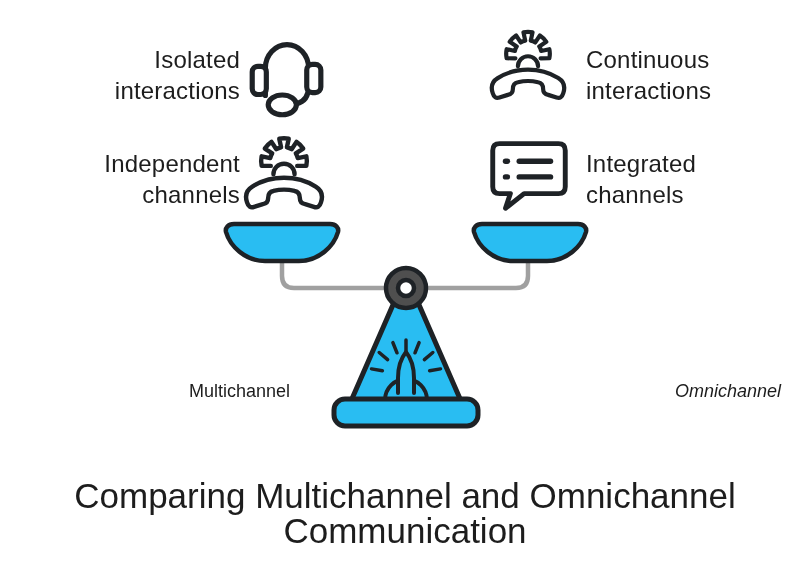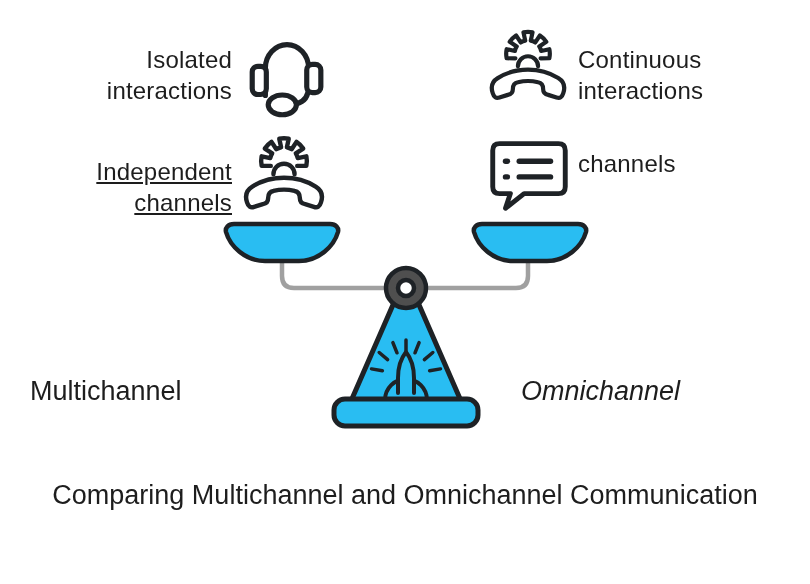--- a/index.html
+++ b/index.html
@@ -6,30 +6,31 @@
   body{
     width:810px;height:584px;position:relative;overflow:hidden;
     background:var(--background,#fff);
     font-family:"Liberation Sans", sans-serif;
     color:var(--text,#1d1d1d);
   }
   .abs{position:absolute;}
   .row-label{
     font-size:24px;line-height:31px;letter-spacing:0.2px;
     color:var(--text,#1d1d1d);
+    padding-left:8px;
   }
   .row-label.align-right{text-align:right;}
   .row-label.align-left{text-align:left;}
   .category-label{
-    font-size:27px;line-height:31px;text-align:left;
+    font-size:18px;line-height:31px;text-align:right;
     color:var(--text,#1d1d1d);
   }
   .caption{
     left:0;top:478px;width:810px;text-align:center;
-    font-size:27px;line-height:35px;
+    font-size:35px;line-height:35px;
     color:var(--text,#1d1d1d);
   }
   
   .sd{stroke:var(--outline,#1e2226);stroke-linecap:round;stroke-linejoin:round;fill:none;}
   .sw55{stroke-width:5.5;}
   .sw5{stroke-width:5;}
   .sw45{stroke-width:4.5;}
   .sw4{stroke-width:4;}
   .sw35{stroke-width:3.5;}
   .fw{fill:#ffffff;}
@@ -56,40 +57,41 @@
   <path class="sd sw5" d="M35,38.5 L24.6,38.4 A26,26 0 0 1 24.6,27.6 L34.4,29.7 A16,16 0 0 1 36.6,24.3 L28.2,18.8 A26,26 0 0 1 35.8,11.2 L41.3,19.6 A16,16 0 0 1 46.7,17.4 L44.6,7.6 A26,26 0 0 1 55.4,7.6 L53.3,17.4 A16,16 0 0 1 58.7,19.6 L64.2,11.2 A26,26 0 0 1 71.8,18.8 L63.4,24.3 A16,16 0 0 1 65.6,29.7 L75.4,27.6 A26,26 0 0 1 75.4,38.4 L65,38.5"></path>
   <path class="sd sw5" d="M38,48 A12,12 0 0 1 62,48"></path>
   <path class="sd sw5 fw" d="M8,80 Q4,68 14,62 Q30,52 50,52 Q70,52 86,62 Q96,68 92,80 Q90,87 84,85 L74,82 Q68,81 68,75 Q68,68 62,67 Q50,64 38,67 Q32,68 32,75 Q32,81 26,82 L16,85 Q10,87 8,80 Z"></path>
 </svg>
 
 <div class="abs row-label align-left" style="left:578px;top:44px;width:220px;">
   <div>Continuous</div>
   <div>interactions</div>
 </div>
 
-<div class="abs row-label align-right" style="left:0;top:156px;width:232px;text-decoration:underline;">
+<div class="abs row-label align-right" style="left:0;top:148px;width:232px;">
   <div>Independent</div>
   <div>channels</div>
 </div>
 
 <svg class="abs" style="left:240px;top:132px;" width="88" height="88" viewBox="0 0 100 100">
   <path class="sd sw5" d="M35,38.5 L24.6,38.4 A26,26 0 0 1 24.6,27.6 L34.4,29.7 A16,16 0 0 1 36.6,24.3 L28.2,18.8 A26,26 0 0 1 35.8,11.2 L41.3,19.6 A16,16 0 0 1 46.7,17.4 L44.6,7.6 A26,26 0 0 1 55.4,7.6 L53.3,17.4 A16,16 0 0 1 58.7,19.6 L64.2,11.2 A26,26 0 0 1 71.8,18.8 L63.4,24.3 A16,16 0 0 1 65.6,29.7 L75.4,27.6 A26,26 0 0 1 75.4,38.4 L65,38.5"></path>
   <path class="sd sw5" d="M38,48 A12,12 0 0 1 62,48"></path>
   <path class="sd sw5 fw" d="M8,80 Q4,68 14,62 Q30,52 50,52 Q70,52 86,62 Q96,68 92,80 Q90,87 84,85 L74,82 Q68,81 68,75 Q68,68 62,67 Q50,64 38,67 Q32,68 32,75 Q32,81 26,82 L16,85 Q10,87 8,80 Z"></path>
 </svg>
 
 <svg class="abs" style="left:480px;top:124px;" width="98" height="98" viewBox="0 0 100 100">
   <path class="sd sw5 fw" d="M20,20 H80 Q87,20 87,27 V64 Q87,71 80,71 H45 L26,86 L31,71 H20 Q13,71 13,64 V27 Q13,20 20,20 Z"></path>
   <path class="sd sw55" d="M26,38 h2"></path>
   <path class="sd sw55" d="M40,38 h32"></path>
   <path class="sd sw55" d="M26,54 h2"></path>
   <path class="sd sw55" d="M40,54 h32"></path>
 </svg>
 
 <div class="abs row-label align-left" style="left:578px;top:148px;width:220px;">
+  <div>Integrated</div>
   <div>channels</div>
 </div>
 
 <svg class="abs" style="left:200px;top:215px;" width="410" height="220" viewBox="0 0 410 220">
 
   <path class="beam" d="M82,44 L82,61 Q82,73 94,73 L316,73 Q328,73 328,61 L328,44"></path>
 
   <g transform="translate(26,9)">
     <path class="sd sw45 fb" d="M8,0 L104,0 C110,0 113,4 112,8 C108,22 93,37 73,37 L39,37 C19,37 4,22 0,8 C-1,4 2,0 8,0 Z"></path>
   </g>

